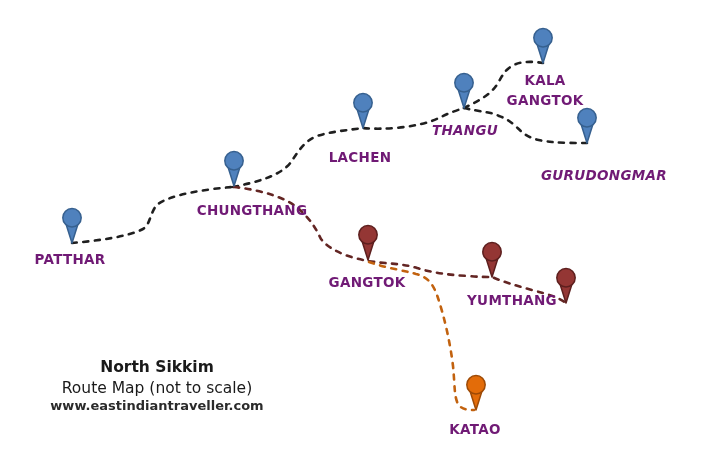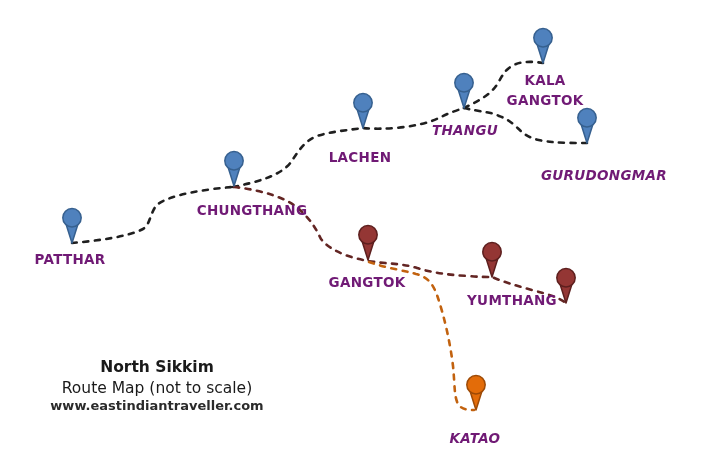--- a/index.html
+++ b/index.html
@@ -135,16 +135,16 @@
     </div>
     <div class="loc-label" style="left: 604px; top: 175px; font-style: italic;">
       <div>GURUDONGMAR</div>
     </div>
     <div class="loc-label" style="left: 367px; top: 282px;">
       <div>GANGTOK</div>
     </div>
     <div class="loc-label" style="left: 512px; top: 300px;">
       <div>YUMTHANG</div>
     </div>
-    <div class="loc-label" style="left: 475px; top: 438px; font-style: italic;">
+    <div class="loc-label" style="left: 475px; top: 429px;">
       <div>KATAO</div>
     </div>
   </div>
 
 </body></html>

